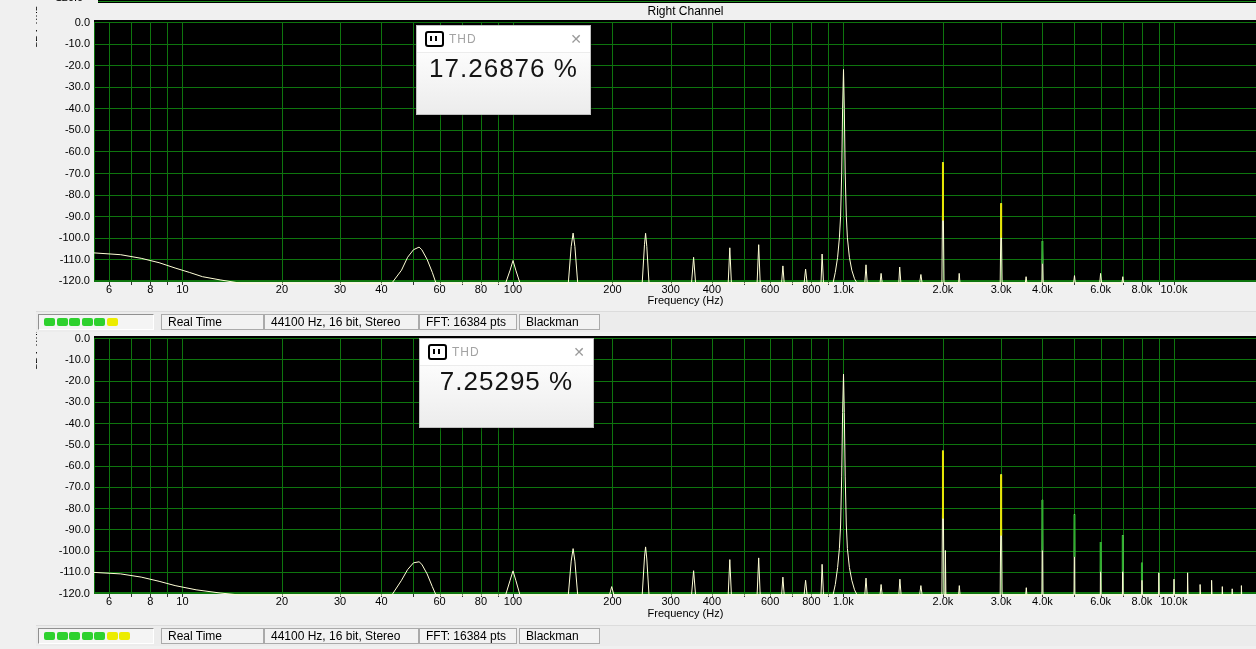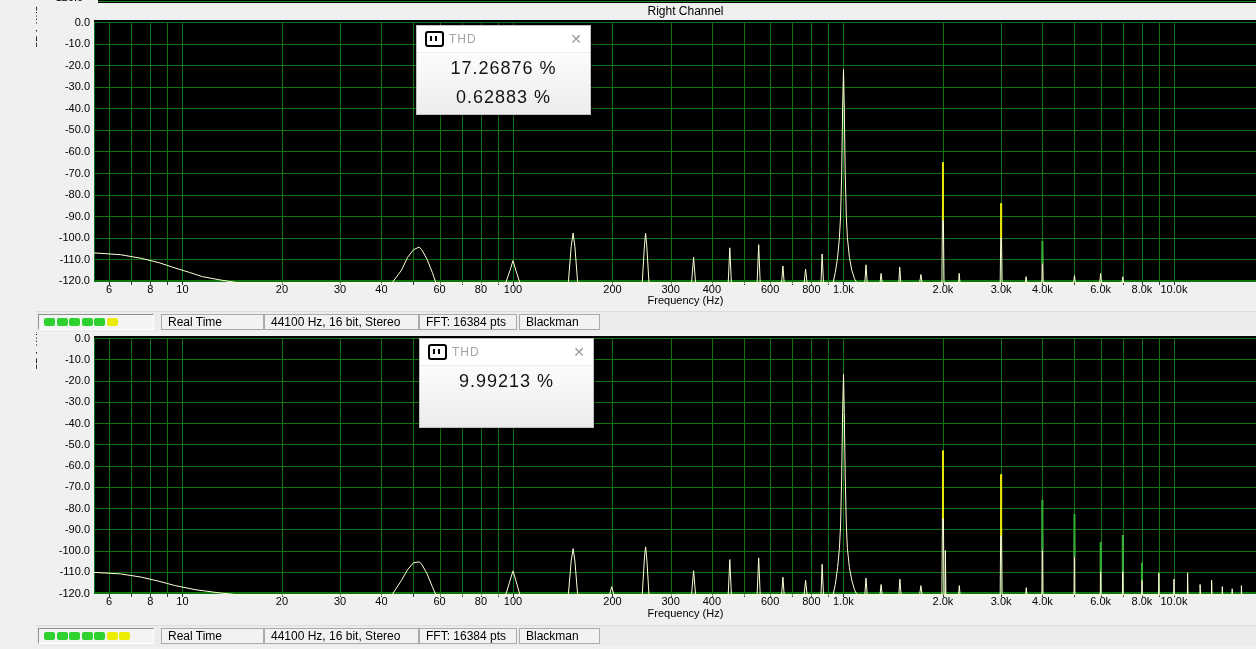--- a/index.html
+++ b/index.html
@@ -32,21 +32,21 @@
   .thd-win{position:absolute;width:173px;background:#14532d;border:1px solid #c0c0c0;
            box-shadow:2px 2px 3px rgba(0,0,0,0.35);}
   .thd-titlebar{position:relative;height:26px;background:#fff;border-bottom:1px solid #ececec;}
   .thd-ico{position:absolute;left:8px;top:5px;width:15px;height:12px;border:2px solid #000;
            border-radius:3px;background:#fff;}
   .thd-ico i{position:absolute;top:3px;width:2px;height:5px;background:#000;}
   .thd-ico i.b1{left:3px;} .thd-ico i.b2{left:8px;}
   .thd-name{position:absolute;left:32px;top:6px;font-size:12px;color:#a3a3a3;letter-spacing:1px;}
   .thd-close{position:absolute;right:8px;top:4px;font-size:14px;color:#9a9a9a;cursor:pointer;line-height:18px;}
   .thd-body{height:60px;background:linear-gradient(#fcfcfc,#ececec);text-align:center;padding-top:1px;}
-  .thd-val{font-size:18px;color:#141414;line-height:29px;letter-spacing:1px;white-space:nowrap;}
+  .thd-val{font-size:26px;color:#141414;line-height:29px;letter-spacing:1px;white-space:nowrap;}
 
   
   .statusbar{position:absolute;left:0;width:1256px;height:21px;background:#ececec;
              border-top:1px solid #dcdcdc;box-sizing:border-box;}
   .sb-panel{position:absolute;top:2px;height:16px;background:#f2f2f2;border:1px solid #aaa;
             box-sizing:border-box;font-size:12px;color:#000;line-height:14px;padding-left:6px;
             white-space:nowrap;overflow:hidden;}
   .led-panel{position:absolute;top:2px;left:2px;width:116px;height:16px;background:#f4f4f4;
              border-top:1px solid #909090;border-left:1px solid #909090;
              border-bottom:1px solid #fff;border-right:1px solid #fff;box-sizing:border-box;}
@@ -205,21 +205,20 @@
       <div class="thd-titlebar">
         <span class="thd-ico">
             <i class="b1"></i>
             <i class="b2"></i>
           </span>
         <span class="thd-name">THD</span>
         <span class="thd-close">✕</span>
       </div>
       <div class="thd-body">
         <div class="thd-val">17.26876 %</div>
-        <div class="thd-val">0.62883 %</div>
       </div>
     </div>
 
     <div class="edge-box" style="top:38px;width:9px;height:10px;"></div>
     <div class="edge-box" style="top:58px;width:9px;height:10px;"></div>
     <div class="edge-box" style="top:78px;width:9px;height:10px;"></div>
     <div class="edge-box" style="top:96px;width:10px;height:20px;"></div>
 
     <div class="statusbar" style="top:311px;">
       <div class="led-panel">
@@ -379,21 +378,21 @@
     <div class="thd-win" style="left:383px;top:6px;">
       <div class="thd-titlebar">
         <span class="thd-ico">
             <i class="b1"></i>
             <i class="b2"></i>
           </span>
         <span class="thd-name">THD</span>
         <span class="thd-close">✕</span>
       </div>
       <div class="thd-body">
-        <div class="thd-val">9.99213 %</div>
+        <div class="thd-val">7.25295 %</div>
       </div>
     </div>
 
     <div class="statusbar" style="top:293px;">
       <div class="led-panel">
           <div id="leds1">
             <div class="led" style="left: 5px; background: rgb(46, 209, 46);"></div>
             <div class="led" style="left: 17.5px; background: rgb(46, 209, 46);"></div>
             <div class="led" style="left: 30px; background: rgb(46, 209, 46);"></div>
             <div class="led" style="left: 42.5px; background: rgb(46, 209, 46);"></div>

